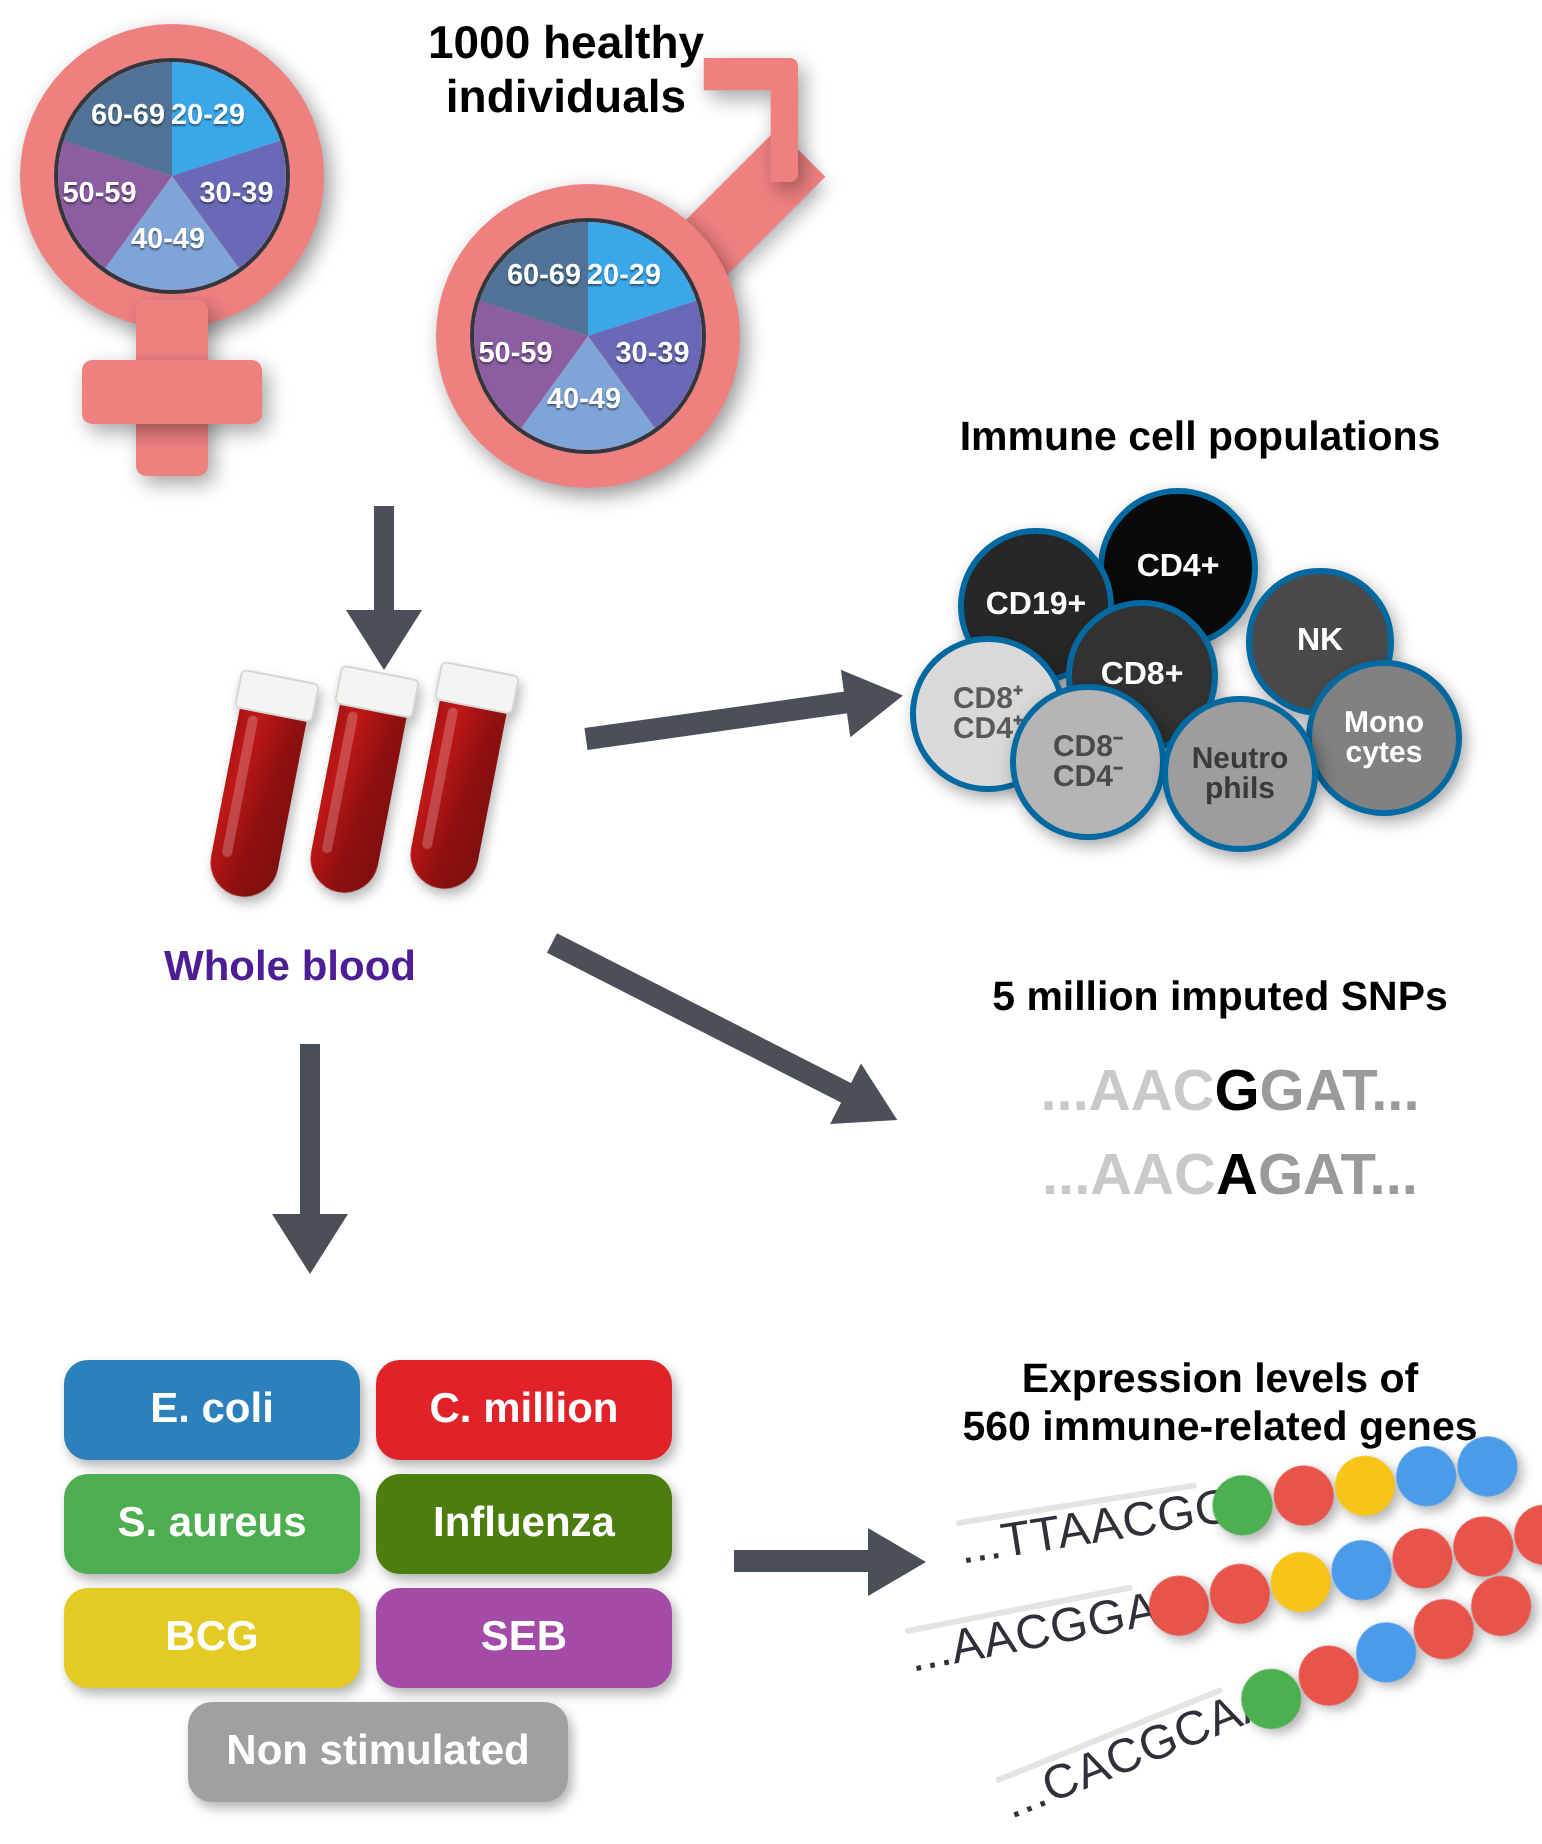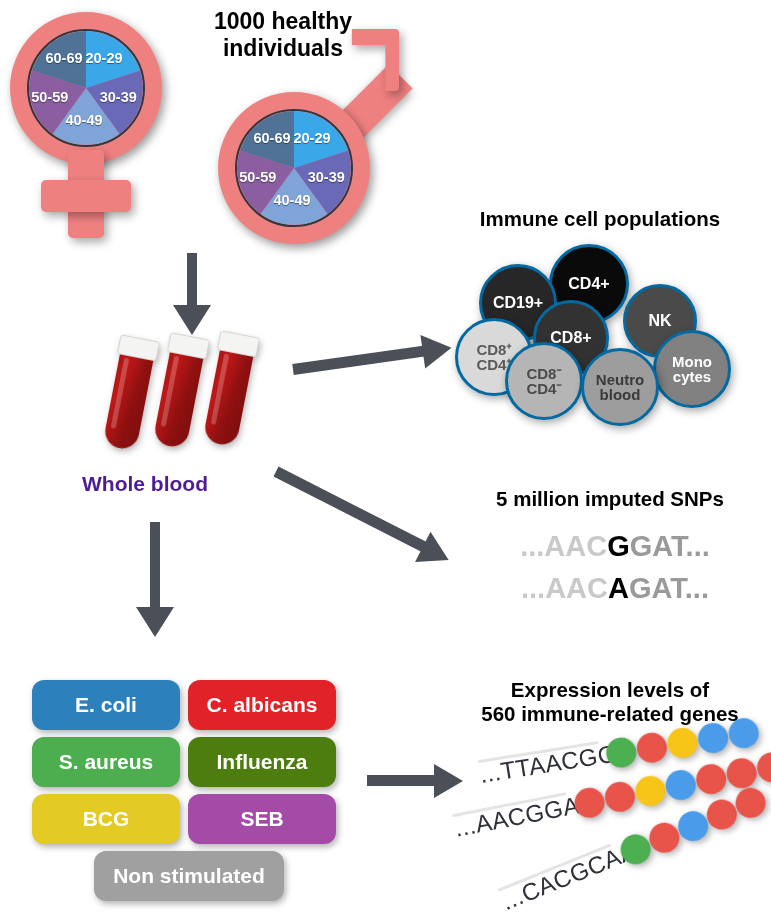--- a/index.html
+++ b/index.html
@@ -327,32 +327,32 @@
       <div class="cell" style="left: 24px; top: 26px; width: 78px; height: 78px; background: rgb(39, 39, 39); color: rgb(255, 255, 255); font-size: 16px; white-space: pre-line;">CD19+</div>
       <div class="cell" style="left: 168px; top: 46px; width: 74px; height: 74px; background: rgb(74, 74, 74); color: rgb(255, 255, 255); font-size: 16px; white-space: pre-line;">NK</div>
       <div class="cell" style="left: 78px; top: 62px; width: 76px; height: 76px; background: rgb(50, 50, 50); color: rgb(255, 255, 255); font-size: 16px; white-space: pre-line;">CD8+</div>
       <div class="cell" style="left: 0px; top: 80px; width: 78px; height: 78px; background: rgb(217, 217, 217); color: rgb(90, 90, 90); font-size: 15px; white-space: pre-line;">CD8⁺
 CD4⁺</div>
       <div class="cell" style="left: 198px; top: 92px; width: 78px; height: 78px; background: rgb(129, 129, 129); color: rgb(255, 255, 255); font-size: 15px; white-space: pre-line;">Mono
 cytes</div>
       <div class="cell" style="left: 50px; top: 104px; width: 78px; height: 78px; background: rgb(181, 181, 181); color: rgb(74, 74, 74); font-size: 15px; white-space: pre-line;">CD8⁻
 CD4⁻</div>
       <div class="cell" style="left: 126px; top: 110px; width: 78px; height: 78px; background: rgb(157, 157, 157); color: rgb(58, 58, 58); font-size: 15px; white-space: pre-line;">Neutro
-blood</div>
+phils</div>
     </div>
 
   <div class="abs heading" id="title-snps">5 million imputed SNPs</div>
   <div id="snp-block">
     <div class="snp-row" id="snp-row-1"><span class="dim">...AAC</span><span class="bold">G</span><span class="mid">GAT...</span></div>
     <div class="snp-row" id="snp-row-2"><span class="dim">...AAC</span><span class="bold">A</span><span class="mid">GAT...</span></div>
   </div>
 
   <div id="stimuli">
       <div class="stim-box" style="left: 0px; top: 0px; width: 148px; height: 50px; background: rgb(44, 129, 188);">E. coli</div>
-      <div class="stim-box" style="left: 156px; top: 0px; width: 148px; height: 50px; background: rgb(226, 34, 41);">C. albicans</div>
+      <div class="stim-box" style="left: 156px; top: 0px; width: 148px; height: 50px; background: rgb(226, 34, 41);">C. million</div>
       <div class="stim-box" style="left: 0px; top: 57px; width: 148px; height: 50px; background: rgb(76, 174, 79);">S. aureus</div>
       <div class="stim-box" style="left: 156px; top: 57px; width: 148px; height: 50px; background: #4d7c0f;">Influenza</div>
       <div class="stim-box" style="left: 0px; top: 114px; width: 148px; height: 50px; background: rgb(227, 203, 35);">BCG</div>
       <div class="stim-box" style="left: 156px; top: 114px; width: 148px; height: 50px; background: rgb(163, 75, 167);">SEB</div>
       <div class="stim-box" style="left: 62px; top: 171px; width: 190px; height: 50px; background: rgb(160, 160, 160);">Non stimulated</div>
     </div>
 
   <div class="diag-wrap" id="arrow-to-expr">
     <div class="shaft" style="width:70px;"></div>
     <div class="head" style="left:67px;"></div>

